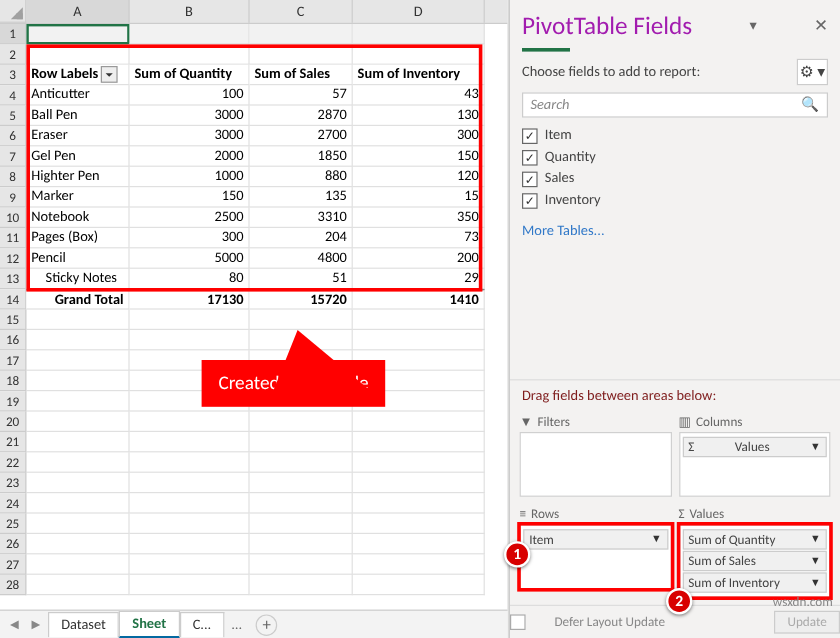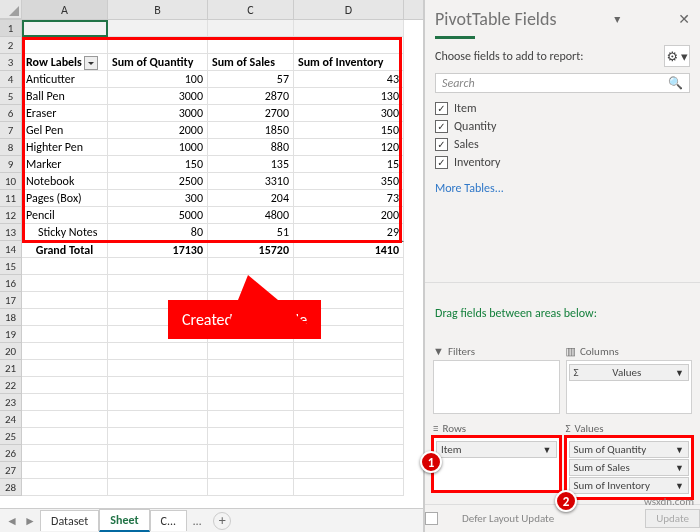--- a/index.html
+++ b/index.html
@@ -44,34 +44,34 @@
 
 .tabs { height: 24px; display:flex; align-items:center; background:#f3f3f3; border-top:1px solid #ccc; font-size:12px; padding-left:40px; gap:0;}
 .tabnav { position:absolute; left:6px; display:flex; gap:6px; color:#888;}
 .tab { padding:3px 10px; border:1px solid #ccc; border-bottom:none; background:#fff; color:#333;}
 .tab.active { background:#fff; border-bottom:2px solid #0369a1; color:#217346; font-weight:bold;}
 .tab-ellipsis { padding:3px 6px; color:#666;}
 .tab-add { width:18px; height:18px; border:1px solid #ccc; border-radius:50%; text-align:center; line-height:16px; margin-left:6px; color:#666; font-size:14px;}
 
 .right { flex:1; background:#f3f2f1; display:flex; flex-direction:column; font-size:12px; color:#444; border-left:1px solid #ccc;}
 .pane-header { display:flex; align-items:center; justify-content:space-between; padding:8px 10px 4px; }
-.pane-title { font-size:18px; color:#737373; }
+.pane-title { font-size:21px; color:#a21caf; }
 .pane-close { font-size:14px; color:#666; cursor:pointer;}
 .sep { width:40px; height:3px; background:#217346; margin:2px 0 6px 10px;}
 .choose-row { display:flex; justify-content:space-between; align-items:center; padding:0 10px 6px;}
 .gear { width:26px; height:22px; border:1px solid #ccc; background:#fff; display:flex; align-items:center; justify-content:center; font-size:13px;}
 .search-row { display:flex; align-items:center; margin:0 10px 6px; border:1px solid #ccc; background:#fff; padding:2px 6px; font-style:italic; color:#888;}
 .search-row span:last-child { margin-left:auto; font-style:normal; color:#666;}
 
 .field-list { padding:0 10px 6px; }
 .fld { display:flex; align-items:center; gap:6px; padding:2px 0;}
 .chk { width:13px; height:13px; border:1px solid #666; background:#fff; display:inline-flex; align-items:center; justify-content:center; font-size:10px; color:#333;}
 .more-tables { color:#3078c8; padding:4px 10px; }
 
-.drag-label { padding:23px 10px; border-top:1px solid #ddd; margin-top:auto; color:#15803d;}
+.drag-label { padding:6px 10px; border-top:1px solid #ddd; margin-top:auto; color:#7f1d1d;}
 .areas { display:grid; grid-template-columns:1fr 1fr; gap:6px; padding:0 8px 6px;}
 .area { }
 .area-h { display:flex; align-items:center; gap:4px; color:#666; padding:2px 0; font-size:11px;}
 .area-box { background:#fff; border:1px solid #d0d0d0; min-height:54px; padding:2px;}
 .area-item { display:flex; justify-content:space-between; align-items:center; background:#f0f0f0; border:1px solid #ccc; padding:1px 4px; margin:1px 0; font-size:11px;}
 .area-item .dd { font-size:9px; color:#333;}
 .area-red { outline:3px solid #ff0000; outline-offset:-1px;}
 
 .num-badge { position:absolute; width:22px; height:22px; border-radius:50%; background:#d80000; border:2px solid #fff; color:#fff; font-weight:bold; font-size:13px; display:flex; align-items:center; justify-content:center; box-shadow:0 1px 3px rgba(0,0,0,0.5);}
 .badge1 { left:420px; top:451px;}
@@ -183,21 +183,21 @@
         </div>
         <div class="row">
           <div class="row-h">13</div>
           <div class="cell cA" style="text-align: left; padding-left: 16px;">Sticky Notes</div>
           <div class="cell cB">80</div>
           <div class="cell cC">51</div>
           <div class="cell cD">29</div>
         </div>
         <div class="row total-row">
           <div class="row-h">14</div>
-          <div class="cell cA" style="text-align: center;">Grand Total</div>
+          <div class="cell cA" style="text-align: right;">Grand Total</div>
           <div class="cell cB">17130</div>
           <div class="cell cC">15720</div>
           <div class="cell cD">1410</div>
         </div>
         <div class="row">
           <div class="row-h">15</div>
           <div class="cell cA"></div>
           <div class="cell cB"></div>
           <div class="cell cC"></div>
           <div class="cell cD"></div>

